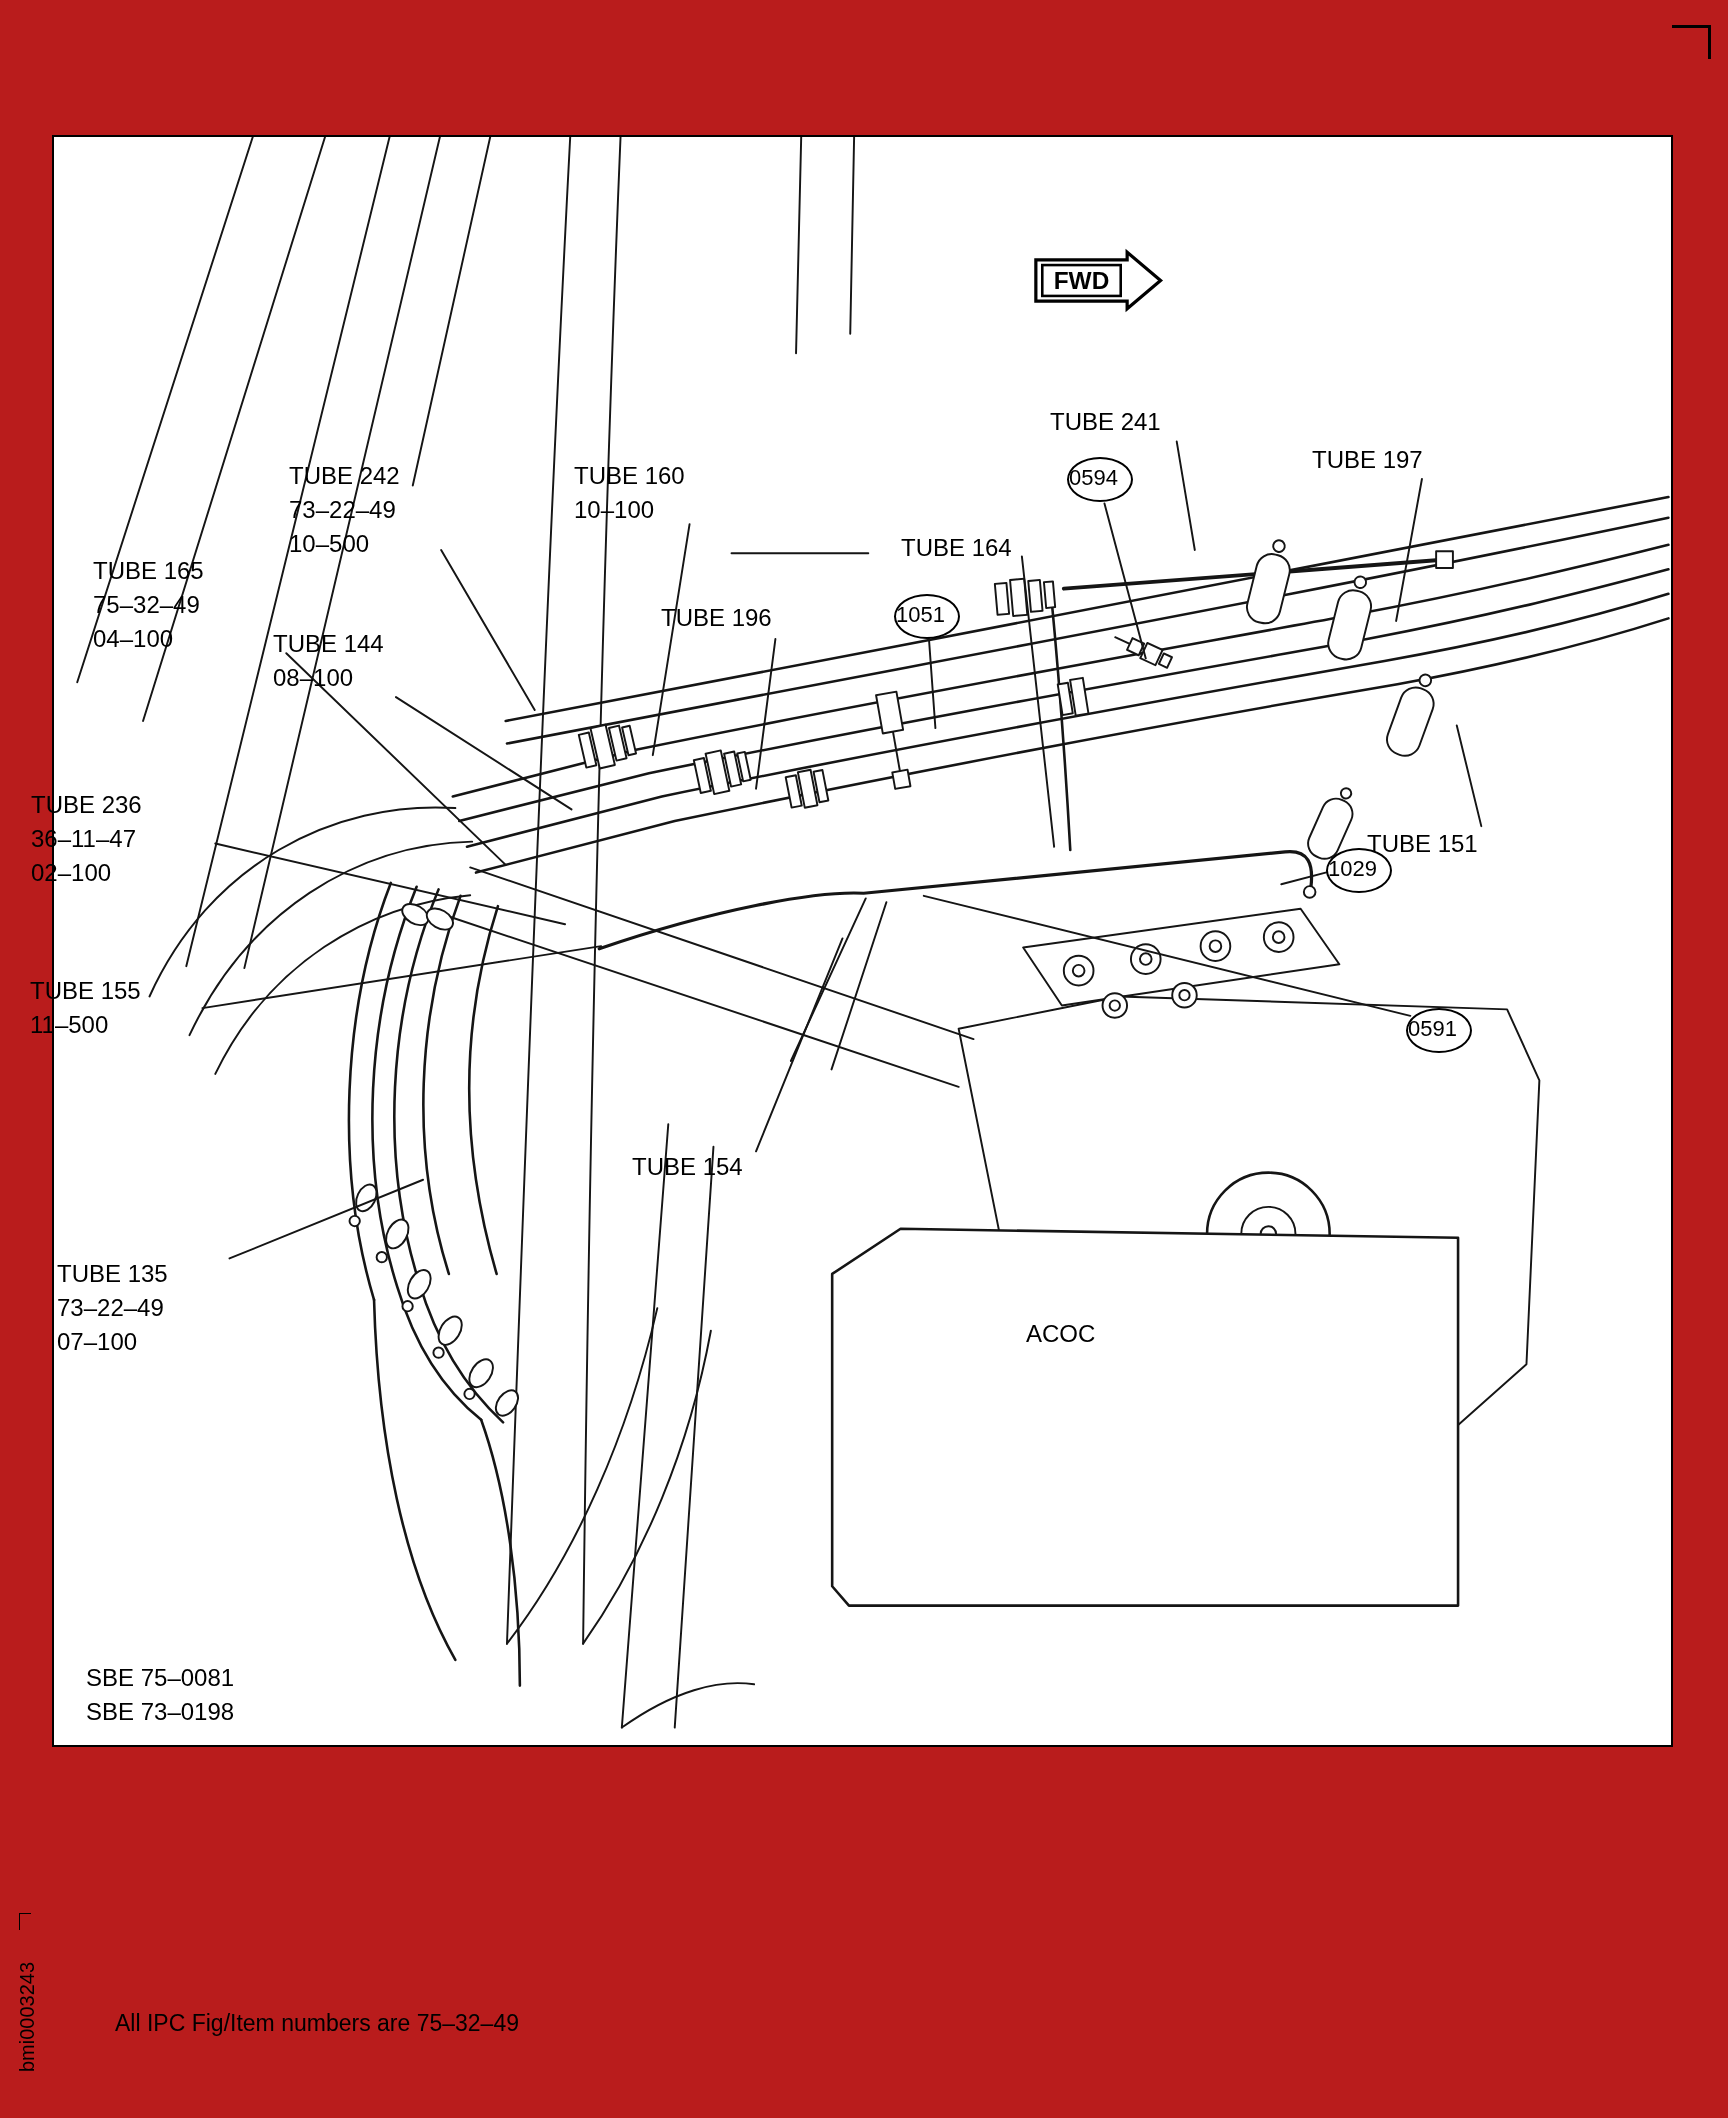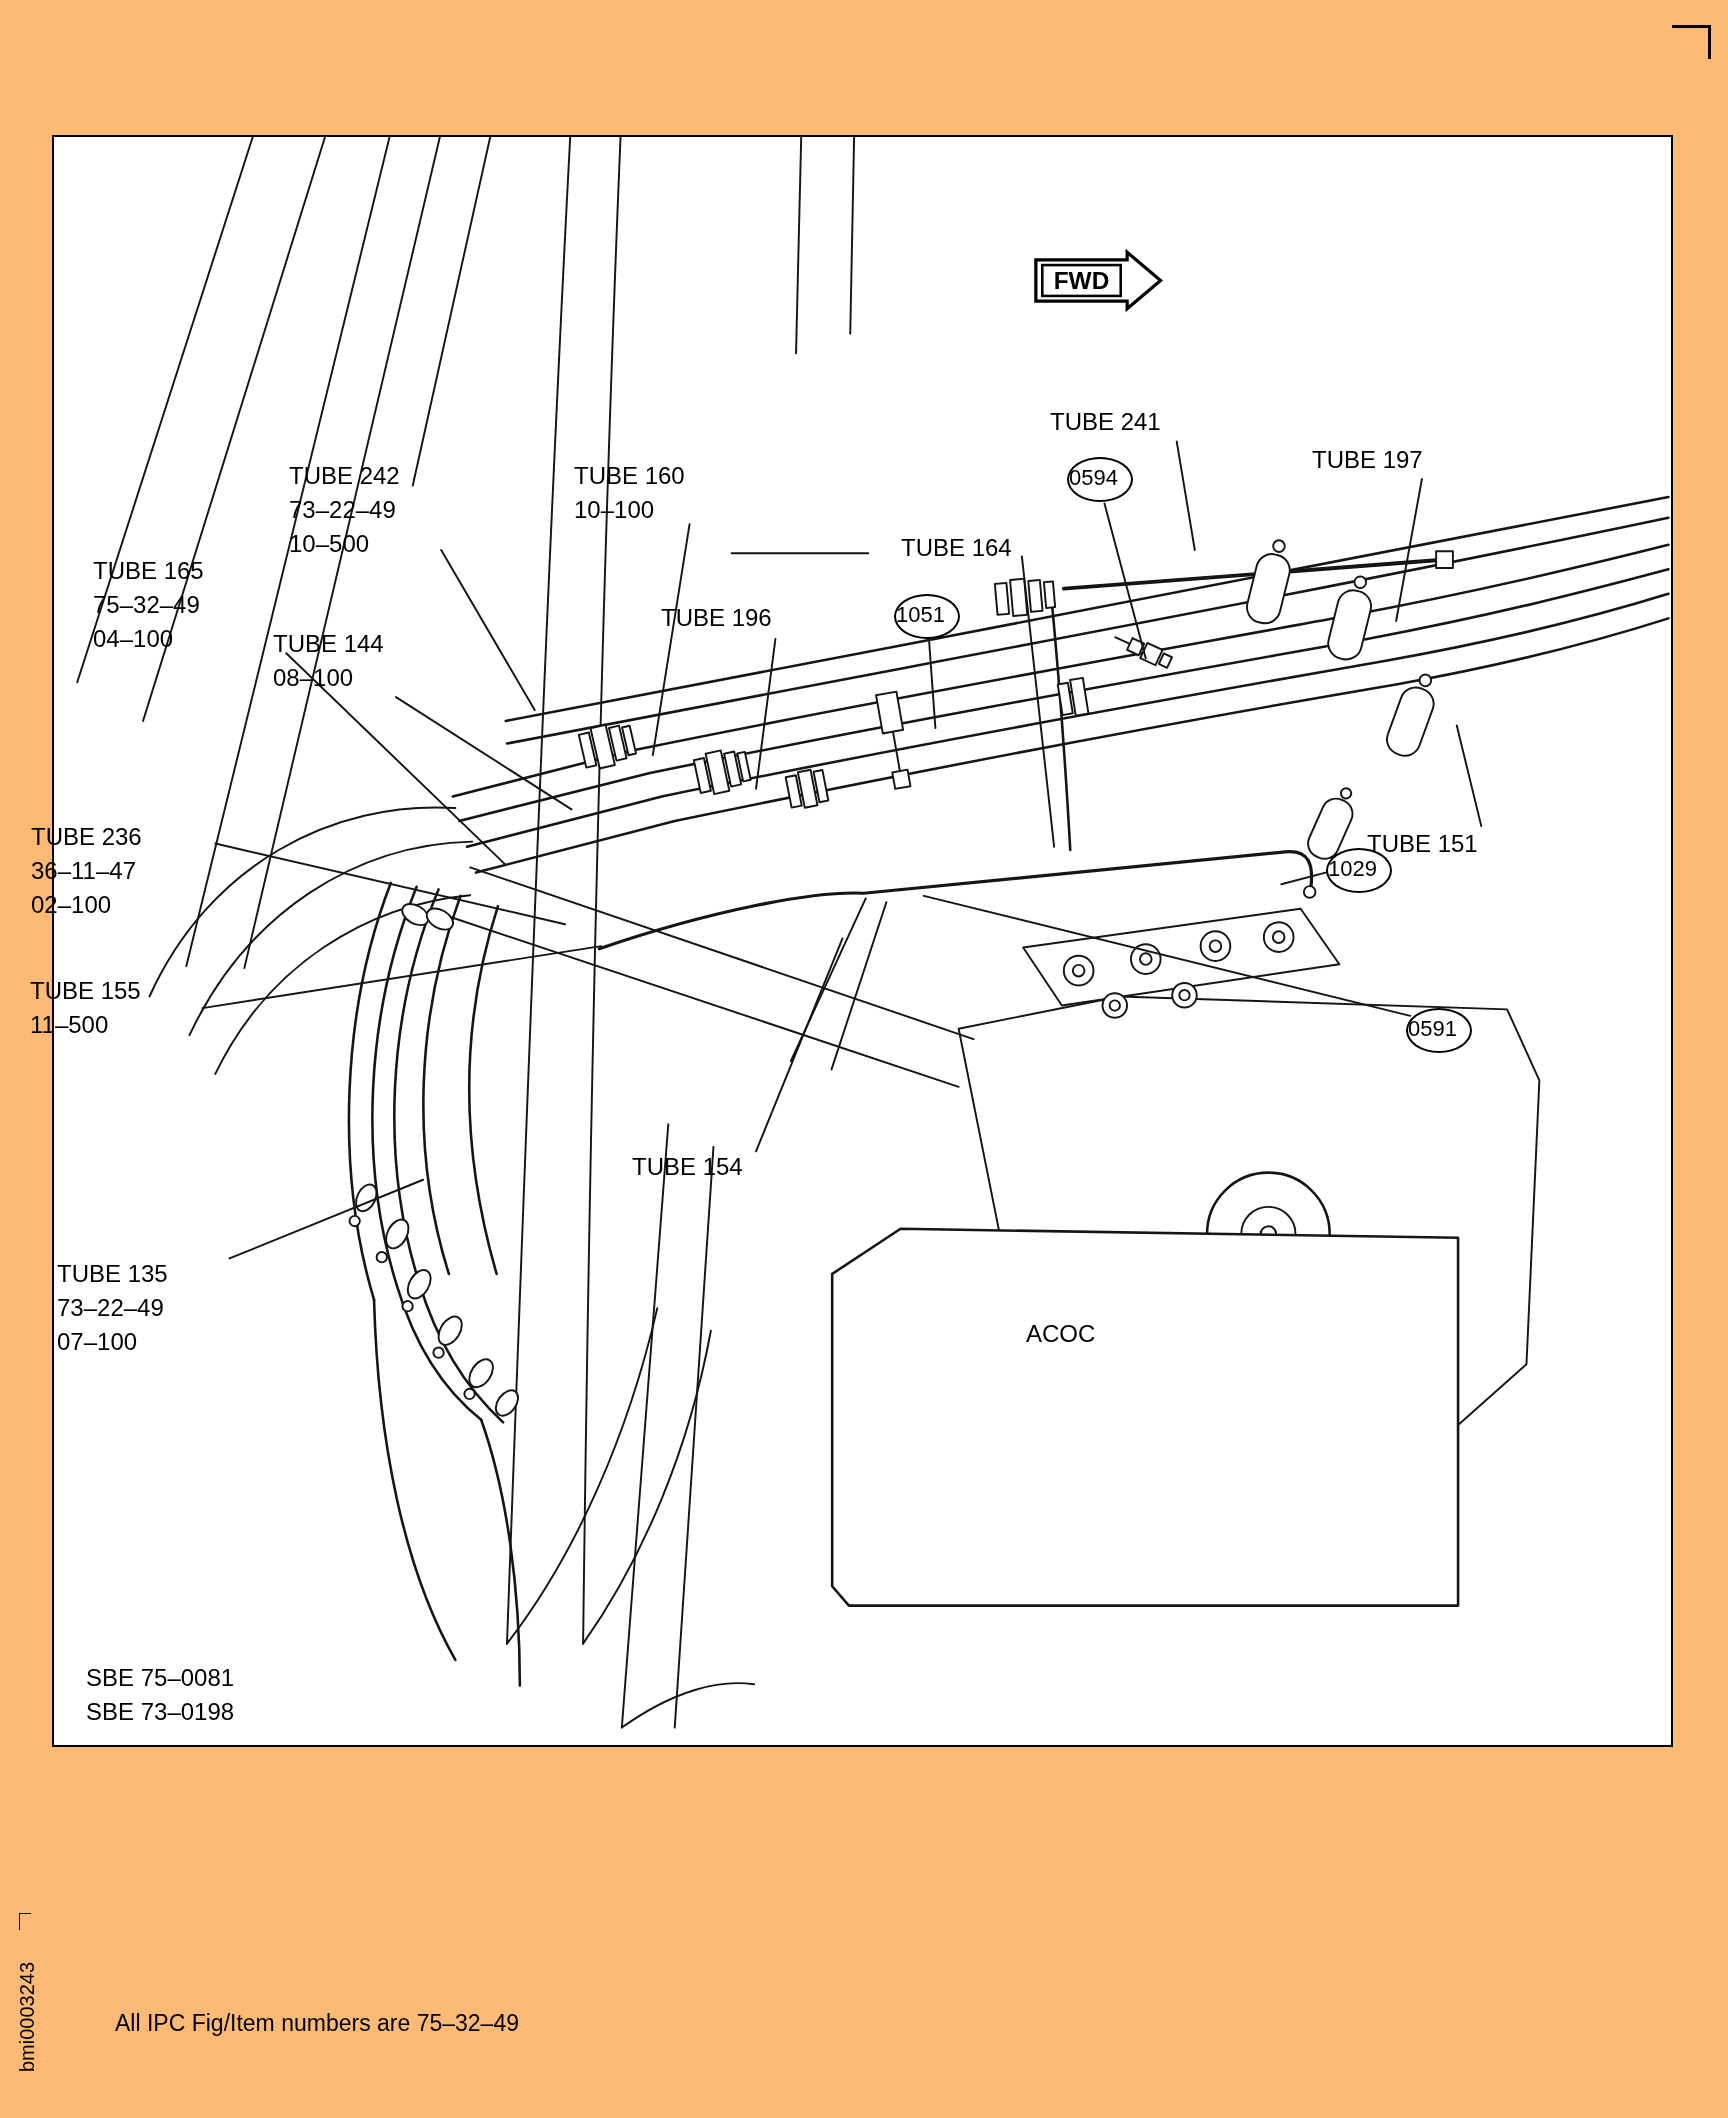--- a/index.html
+++ b/index.html
@@ -1,16 +1,16 @@
 <!DOCTYPE html>
 <html style="font-size:10.3px"><head>
 <meta charset="utf-8">
 <style>
   html,body{margin:0;padding:0;background:#fff;}
-  .page{position:relative;width:1729px;height:2119px;background:#fdba74;overflow:hidden;
+  .page{position:relative;width:1729px;height:2119px;background:#b91c1c;overflow:hidden;
         font-family:"Liberation Sans","DejaVu Sans",sans-serif;color:#000;}
   .corner-mark{position:absolute;border-top:3.2px solid #000;border-right:3.2px solid #000;}
   .frame{position:absolute;border:2.6px solid #000;background:#fff;}
   .art{position:absolute;left:0;top:0;width:100%;height:100%;}
   .callout{position:absolute;text-align:left;font-size:24px;line-height:34px;white-space:nowrap;z-index:5;}
   .callout.left{text-align:left;margin-left:12px;}
   .bubble{position:absolute;width:62px;height:41px;border:2.6px solid #000;border-radius:50%;
           background:#fff;font-size:22px;line-height:37px;text-align:left;z-index:6;}
   .fwd-wrap{position:absolute;z-index:6;}
   .footer-note{position:absolute;font-size:23px;line-height:37px;}
@@ -234,21 +234,21 @@
 
   <div class="callout" style="left:273px;top:627px;width:219px">
     <div>TUBE 144</div>
     <div>08–100</div>
   </div>
 
   <div class="callout" style="left:661px;top:601px;width:219px">
     <div>TUBE 196</div>
   </div>
 
-  <div class="callout" style="left:31px;top:820px;width:219px">
+  <div class="callout" style="left:31px;top:788px;width:219px">
     <div>TUBE 236</div>
     <div>36–11–47</div>
     <div>02–100</div>
   </div>
 
   <div class="callout" style="left:1367px;top:827px;width:219px">
     <div>TUBE 151</div>
   </div>
 
   <div class="callout" style="left:30px;top:974px;width:219px">

